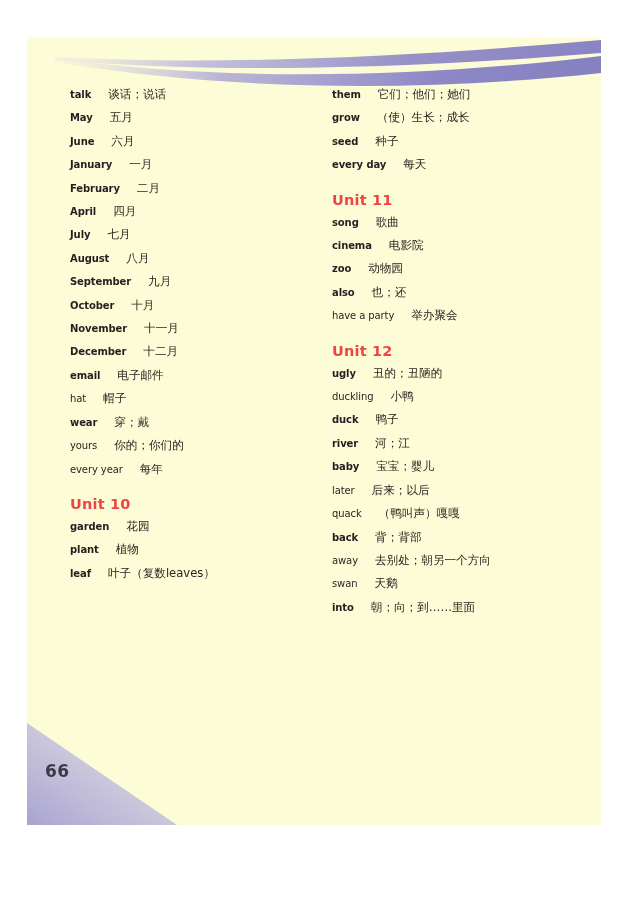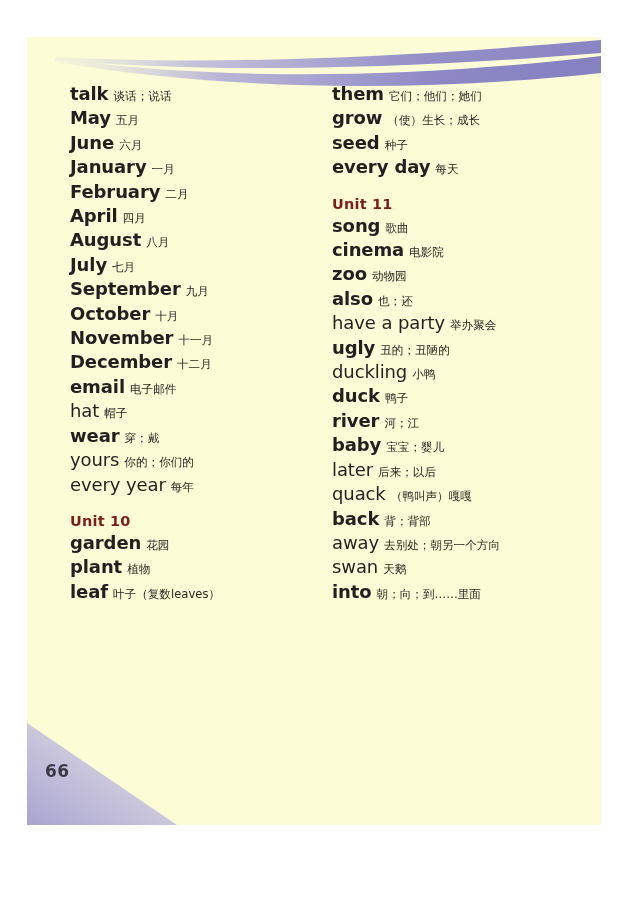--- a/index.html
+++ b/index.html
@@ -67,44 +67,44 @@
   .vocab-column {
     width: 262px;
     flex: 0 0 262px;
   }
   .vocab-column.left  { margin-left: 43px; }
   .vocab-column.right { margin-left: 0px; }
 
   .unit-heading {
     font-size: 14.5px;
     font-weight: bold;
-    color: #7f1d1d;
+    color: #ef4444;
     margin: 15px 0 3px 0;
     letter-spacing: 0.2px;
   }
   .vocab-group { margin: 0; padding: 0; }
 
   .vocab-entry {
     font-size: 13px;
     line-height: 22.4px;
     color: #231f20;
     white-space: nowrap;
   }
   .vocab-word {
-    font-size: 18px;
+    font-size: 10px;
     letter-spacing: -0.1px;
     margin-top: 7px;
   }
   .vocab-entry.bold .vocab-word { font-weight: bold; }
   .vocab-entry.light .vocab-word { font-weight: normal; }
 
   .vocab-gloss {
     font-size: 11.6px;
     color: #2a2622;
-    margin-left: 5px;
+    margin-left: 17px;
     font-family: "DejaVu Sans", "Liberation Sans", sans-serif;
   }
 </style>
 </head>
 <body>
 
 <div id="page-sheet">
 
   <svg id="header-ornament" viewBox="0 0 574 56" preserveAspectRatio="none">
     <defs>
@@ -128,22 +128,22 @@
   <div id="vocab-body">
 
     <div class="vocab-column left">
       <div class="vocab-group">
         <div class="vocab-entry bold"><span class="vocab-word">talk</span><span class="vocab-gloss">谈话；说话</span></div>
         <div class="vocab-entry bold"><span class="vocab-word">May</span><span class="vocab-gloss">五月</span></div>
         <div class="vocab-entry bold"><span class="vocab-word">June</span><span class="vocab-gloss">六月</span></div>
         <div class="vocab-entry bold"><span class="vocab-word">January</span><span class="vocab-gloss">一月</span></div>
         <div class="vocab-entry bold"><span class="vocab-word">February</span><span class="vocab-gloss">二月</span></div>
         <div class="vocab-entry bold"><span class="vocab-word">April</span><span class="vocab-gloss">四月</span></div>
+        <div class="vocab-entry bold"><span class="vocab-word">July</span><span class="vocab-gloss">七月</span></div>
         <div class="vocab-entry bold"><span class="vocab-word">August</span><span class="vocab-gloss">八月</span></div>
-        <div class="vocab-entry bold"><span class="vocab-word">July</span><span class="vocab-gloss">七月</span></div>
         <div class="vocab-entry bold"><span class="vocab-word">September</span><span class="vocab-gloss">九月</span></div>
         <div class="vocab-entry bold"><span class="vocab-word">October</span><span class="vocab-gloss">十月</span></div>
         <div class="vocab-entry bold"><span class="vocab-word">November</span><span class="vocab-gloss">十一月</span></div>
         <div class="vocab-entry bold"><span class="vocab-word">December</span><span class="vocab-gloss">十二月</span></div>
         <div class="vocab-entry bold"><span class="vocab-word">email</span><span class="vocab-gloss">电子邮件</span></div>
         <div class="vocab-entry light"><span class="vocab-word">hat</span><span class="vocab-gloss">帽子</span></div>
         <div class="vocab-entry bold"><span class="vocab-word">wear</span><span class="vocab-gloss">穿；戴</span></div>
         <div class="vocab-entry light"><span class="vocab-word">yours</span><span class="vocab-gloss">你的；你们的</span></div>
         <div class="vocab-entry light"><span class="vocab-word">every year</span><span class="vocab-gloss">每年</span></div>
       </div>
@@ -166,20 +166,21 @@
 
       <div class="unit-heading">Unit 11</div>
       <div class="vocab-group">
         <div class="vocab-entry bold"><span class="vocab-word">song</span><span class="vocab-gloss">歌曲</span></div>
         <div class="vocab-entry bold"><span class="vocab-word">cinema</span><span class="vocab-gloss">电影院</span></div>
         <div class="vocab-entry bold"><span class="vocab-word">zoo</span><span class="vocab-gloss">动物园</span></div>
         <div class="vocab-entry bold"><span class="vocab-word">also</span><span class="vocab-gloss">也；还</span></div>
         <div class="vocab-entry light"><span class="vocab-word">have a party</span><span class="vocab-gloss">举办聚会</span></div>
       </div>
 
+      <div class="unit-heading">Unit 12</div>
       <div class="vocab-group">
         <div class="vocab-entry bold"><span class="vocab-word">ugly</span><span class="vocab-gloss">丑的；丑陋的</span></div>
         <div class="vocab-entry light"><span class="vocab-word">duckling</span><span class="vocab-gloss">小鸭</span></div>
         <div class="vocab-entry bold"><span class="vocab-word">duck</span><span class="vocab-gloss">鸭子</span></div>
         <div class="vocab-entry bold"><span class="vocab-word">river</span><span class="vocab-gloss">河；江</span></div>
         <div class="vocab-entry bold"><span class="vocab-word">baby</span><span class="vocab-gloss">宝宝；婴儿</span></div>
         <div class="vocab-entry light"><span class="vocab-word">later</span><span class="vocab-gloss">后来；以后</span></div>
         <div class="vocab-entry light"><span class="vocab-word">quack</span><span class="vocab-gloss">（鸭叫声）嘎嘎</span></div>
         <div class="vocab-entry bold"><span class="vocab-word">back</span><span class="vocab-gloss">背；背部</span></div>
         <div class="vocab-entry light"><span class="vocab-word">away</span><span class="vocab-gloss">去别处；朝另一个方向</span></div>

